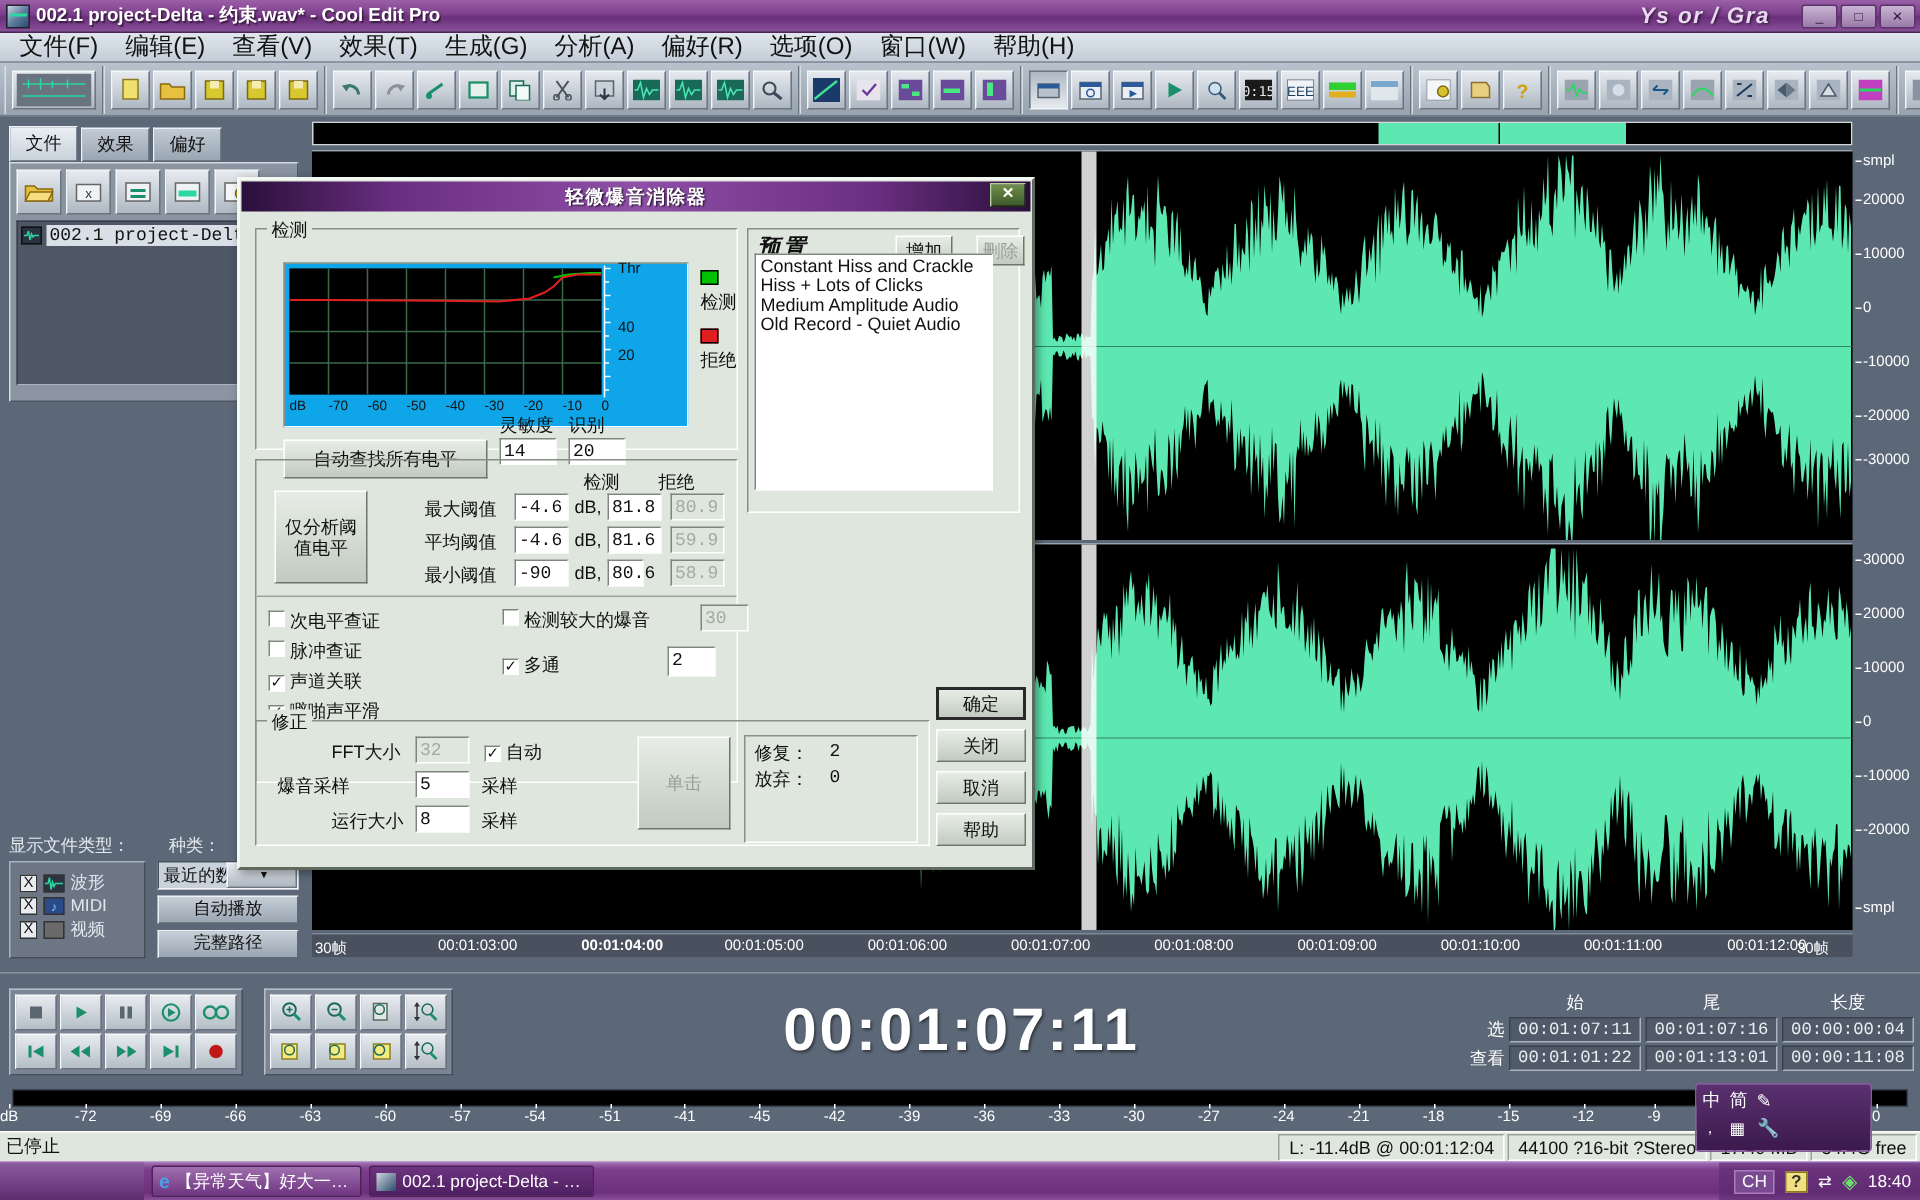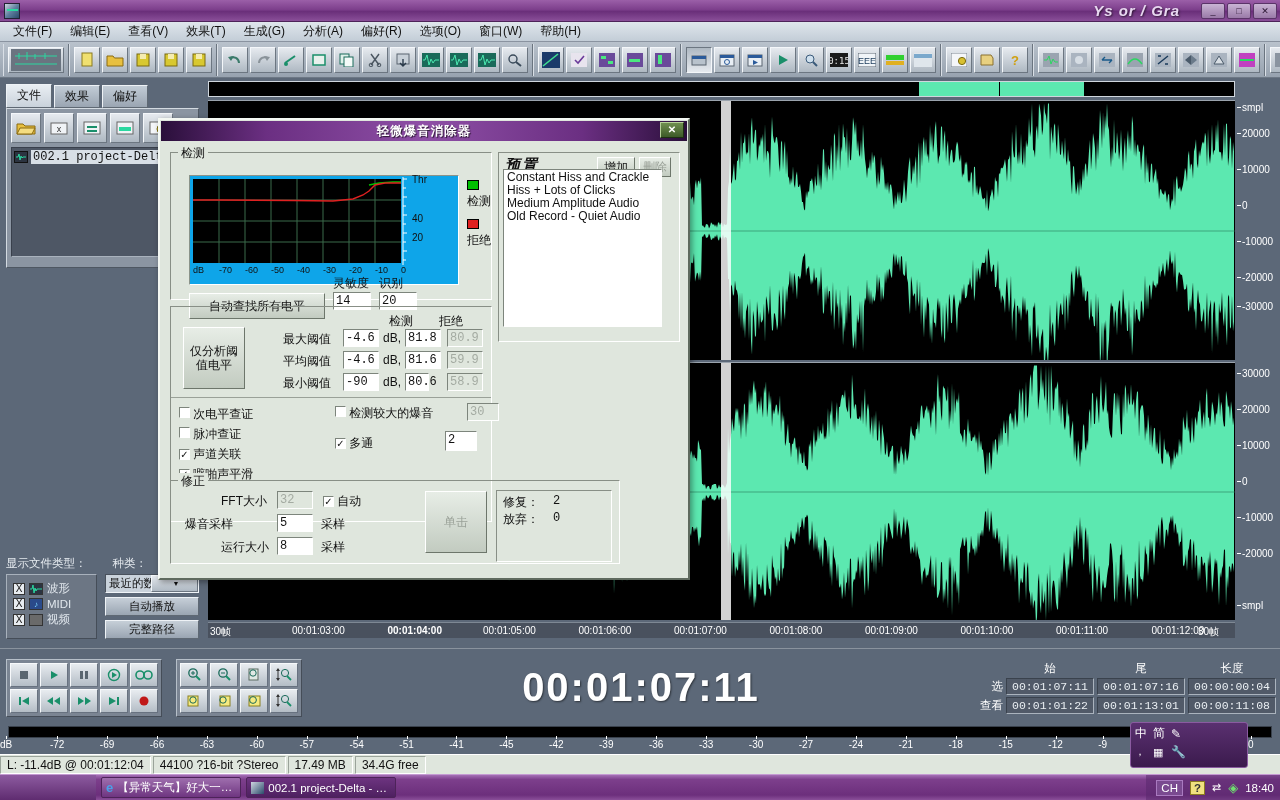--- a/index.html
+++ b/index.html
@@ -49,21 +49,21 @@
   }
 
   
   #menubar {
     position:absolute; left:0; top:22px; width:1280px; height:20px;
     background: linear-gradient(to bottom,#dfe6ec,#c3cdd7);
     display:flex; align-items:center; padding-left: 4px;
     border-bottom: 1px solid #8a93a0;
   }
   #menubar .mi {
-    padding: 2px 9px; color:#111; font-size:12px; white-space:nowrap;
+    padding: 2px 9px; color:#111; font-size:16px; white-space:nowrap;
   }
 
   
   #toolbar {
     position:absolute; left:0; top:42px; width:1280px; height:36px;
     background: linear-gradient(to bottom,#b9c2cc,#97a2af);
     display:flex; align-items:center; padding-left:3px; gap:0px;
     border-bottom: 1px solid #6d7885;
   }
   .tgrp { display:flex; align-items:center; padding:0 3px;
@@ -323,20 +323,21 @@
     font-family:"Liberation Sans",sans-serif; font-size:12px; color:#111;
     overflow:hidden; padding:1px 3px;
   }
   .presetlist div { line-height:13px; white-space:nowrap; }
 </style>
 </head>
 <body>
 
 <div id="titlebar">
   <div class="app-ico"></div>
+  <div class="tb-text">002.1 project-Delta - 约束.wav* - Cool Edit Pro</div>
   <div class="tb-brand">Ys or / Gra</div>
   <div class="wbtns">
     <div class="wbtn">_</div>
     <div class="wbtn">□</div>
     <div class="wbtn">✕</div>
   </div>
 </div>
 
 <div id="menubar">
     <div class="mi">文件(F)</div>
@@ -951,29 +952,35 @@
     </div>
     <div style="font-family:'Liberation Mono',monospace;font-size:12px;color:#111;display:flex;">
       <span>放弃：</span>
       <span style="margin-left:14px">0</span>
     </div>
   </div>
 
   <div style="position:absolute;left:338px;top:32px;width:182px;height:190px;border:1px solid;border-color:#888f86 #fff #fff #888f86;">
     <div style="position:absolute;left:6px;top:3px;font-style:italic;font-weight:bold;font-size:15px;color:#111;letter-spacing:2px">预置</div>
     <div class="dlgbtn" style="position:absolute;left:98px;top:4px;width:38px;height:20px">增加</div>
-    <div class="dlgbtn disabled" style="position:absolute;left:140px;top:4px;width:32px;height:20px">删除</div>
+    <div class="dlgbtn disabled" style="position:absolute;left:152px;top:4px;width:32px;height:20px">删除</div>
     <div class="presetlist" style="position:absolute;left:4px;top:16px;width:159px;height:158px">
         <div>Constant Hiss and Crackle</div>
         <div>Hiss + Lots of Clicks</div>
         <div>Medium Amplitude Audio</div>
         <div>Old Record - Quiet Audio</div>
       </div>
   </div>
 
+  <div style="position:absolute;left:464px;top:338px;width:60px">
+    <div class="dlgbtn default" style="height:22px;margin-bottom:6px">确定</div>
+    <div class="dlgbtn" style="height:22px;margin-bottom:6px">关闭</div>
+    <div class="dlgbtn" style="height:22px;margin-bottom:6px">取消</div>
+    <div class="dlgbtn" style="height:22px">帮助</div>
+  </div>
 </div>
 
 <div id="transport">
   <div class="tpgrp">
     <div class="tprow">
       <div class="tpbtn">
           <svg width="12" height="12">
             <rect x="2" y="2" width="8" height="8" fill="#5a6670"></rect>
           </svg>
         </div>
@@ -1140,20 +1147,21 @@
     <div class="dtick" style="left: 948.48px;">-18</div>
     <div class="dtick" style="left: 998.4px;">-15</div>
     <div class="dtick" style="left: 1048.32px;">-12</div>
     <div class="dtick" style="left: 1098.24px;">-9</div>
     <div class="dtick" style="left: 1148.16px;">-6</div>
     <div class="dtick" style="left: 1198.08px;">-3</div>
     <div class="dtick" style="left: 1248px;">0</div>
   </div>
 
 <div id="statusbar">
+  <div class="sleft">已停止</div>
 <div class="scell">L: -11.4dB @ 00:01:12:04</div>
     <div class="scell">44100 ?16-bit ?Stereo</div>
     <div class="scell">17.49 MB</div>
     <div class="scell">34.4G free</div>
   </div>
 
 <div style="position:absolute;left:1130px;top:722px;width:118px;height:46px;
             background:linear-gradient(to bottom,#5a3070,#3b1a4d);
             border:1px solid #8a5ba0;border-radius:3px;color:#fff;font-size:12px;
             padding:2px 4px;overflow:hidden">

